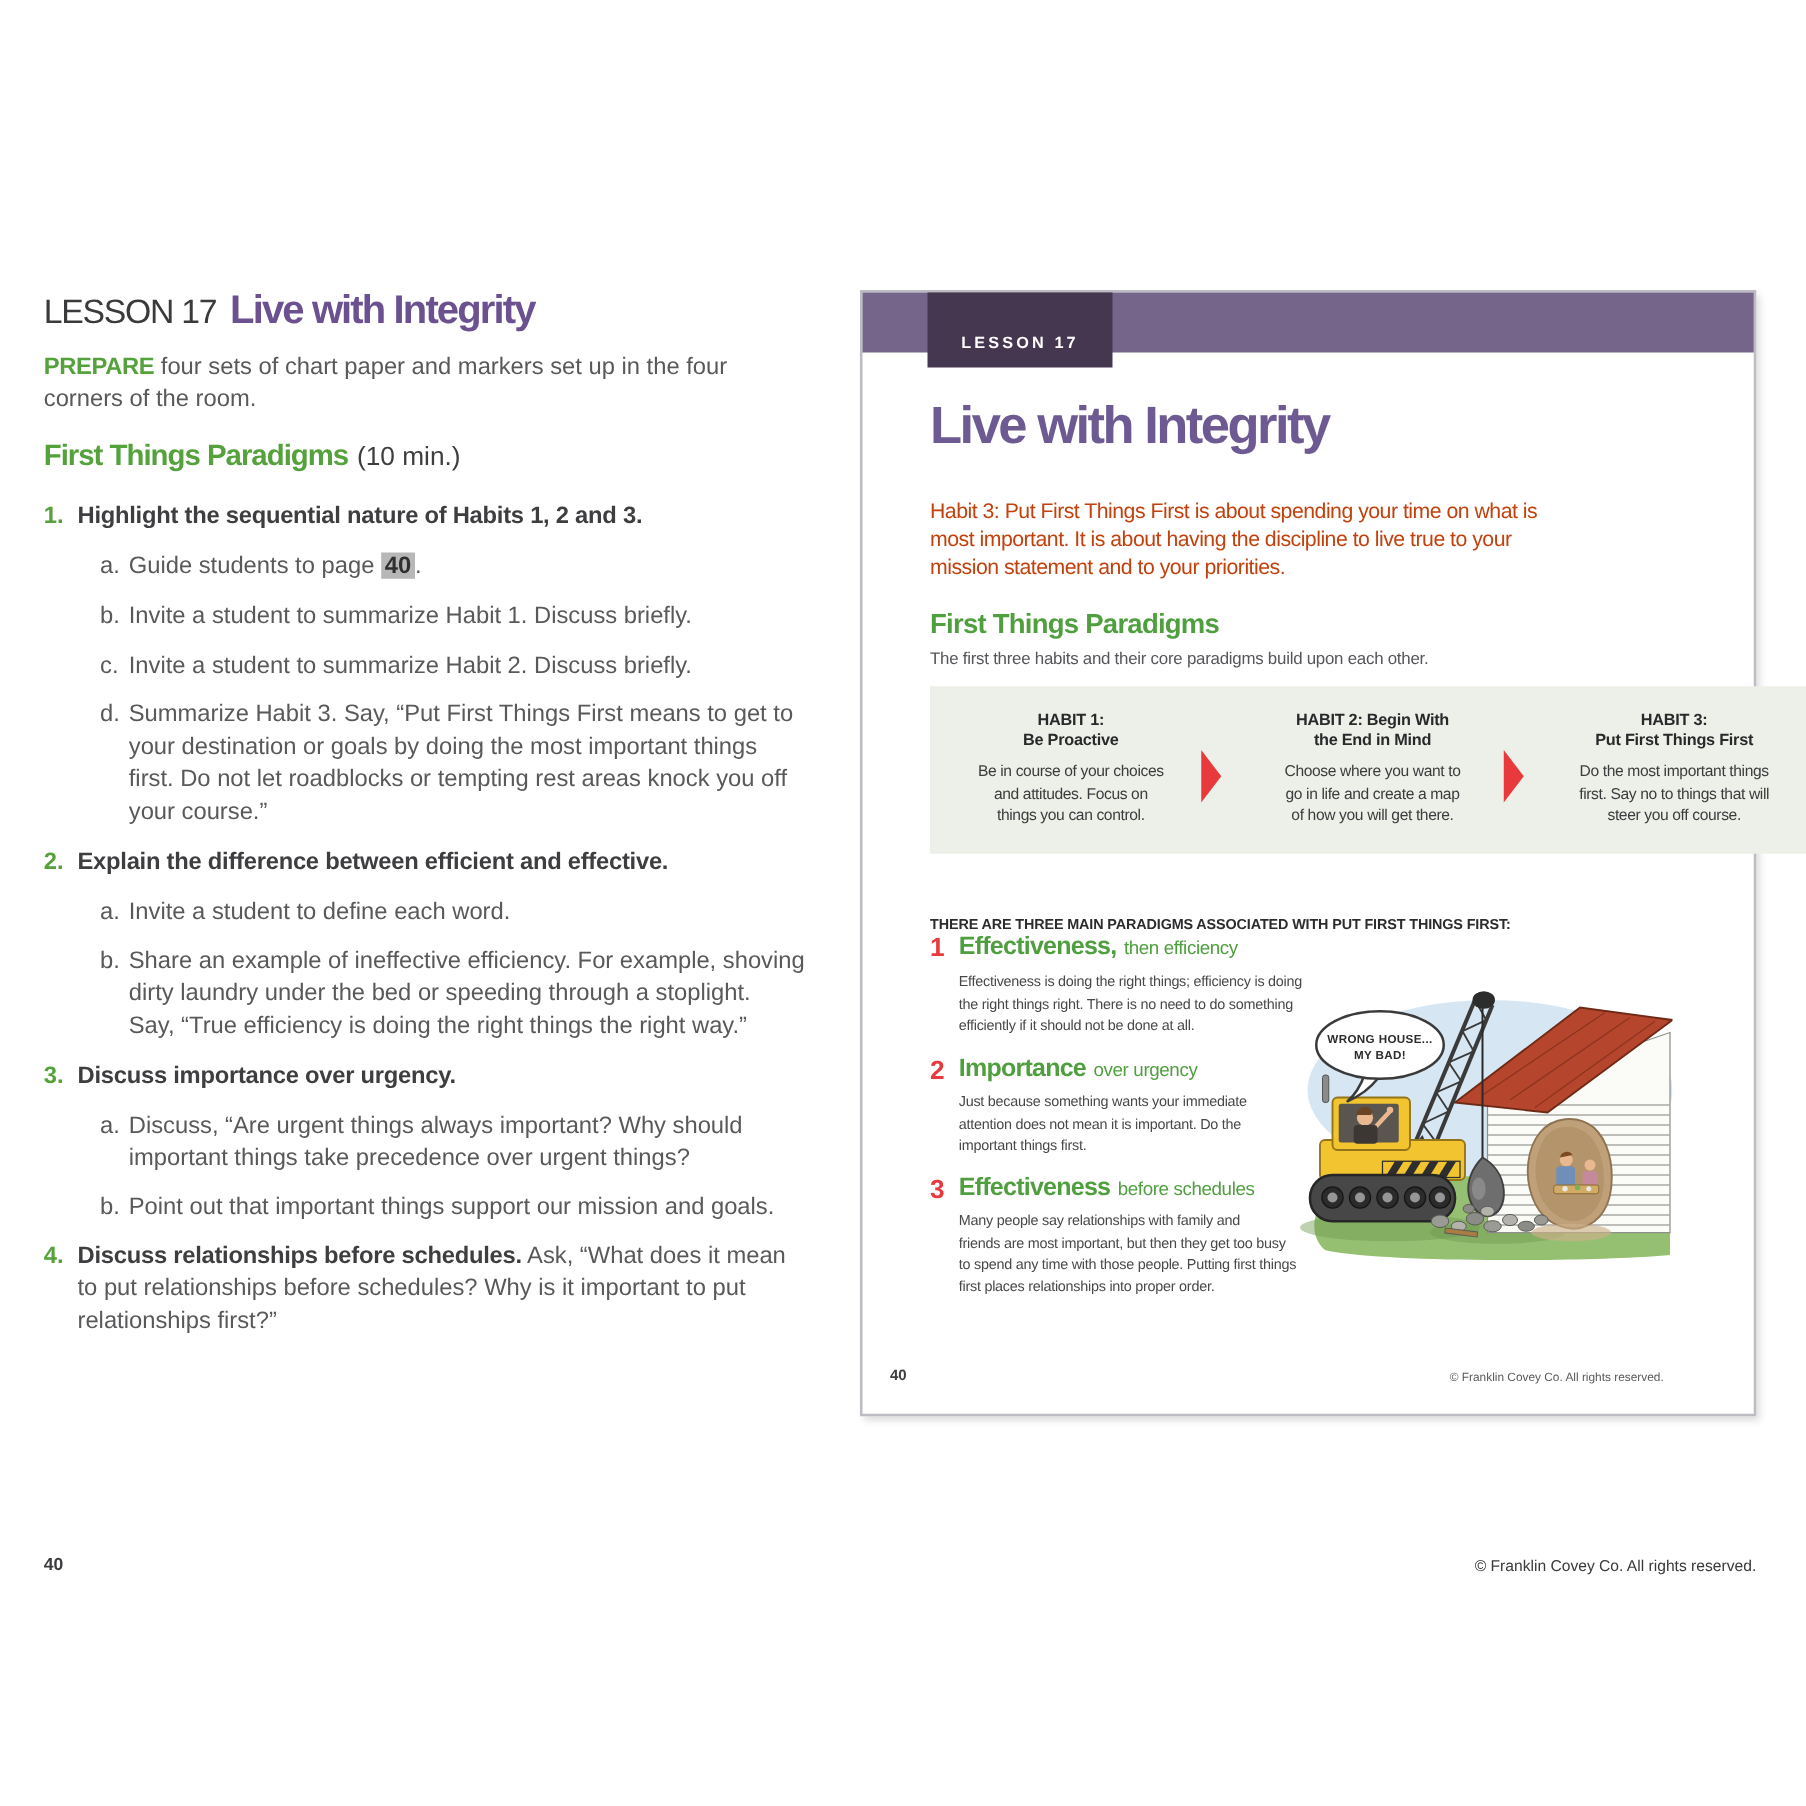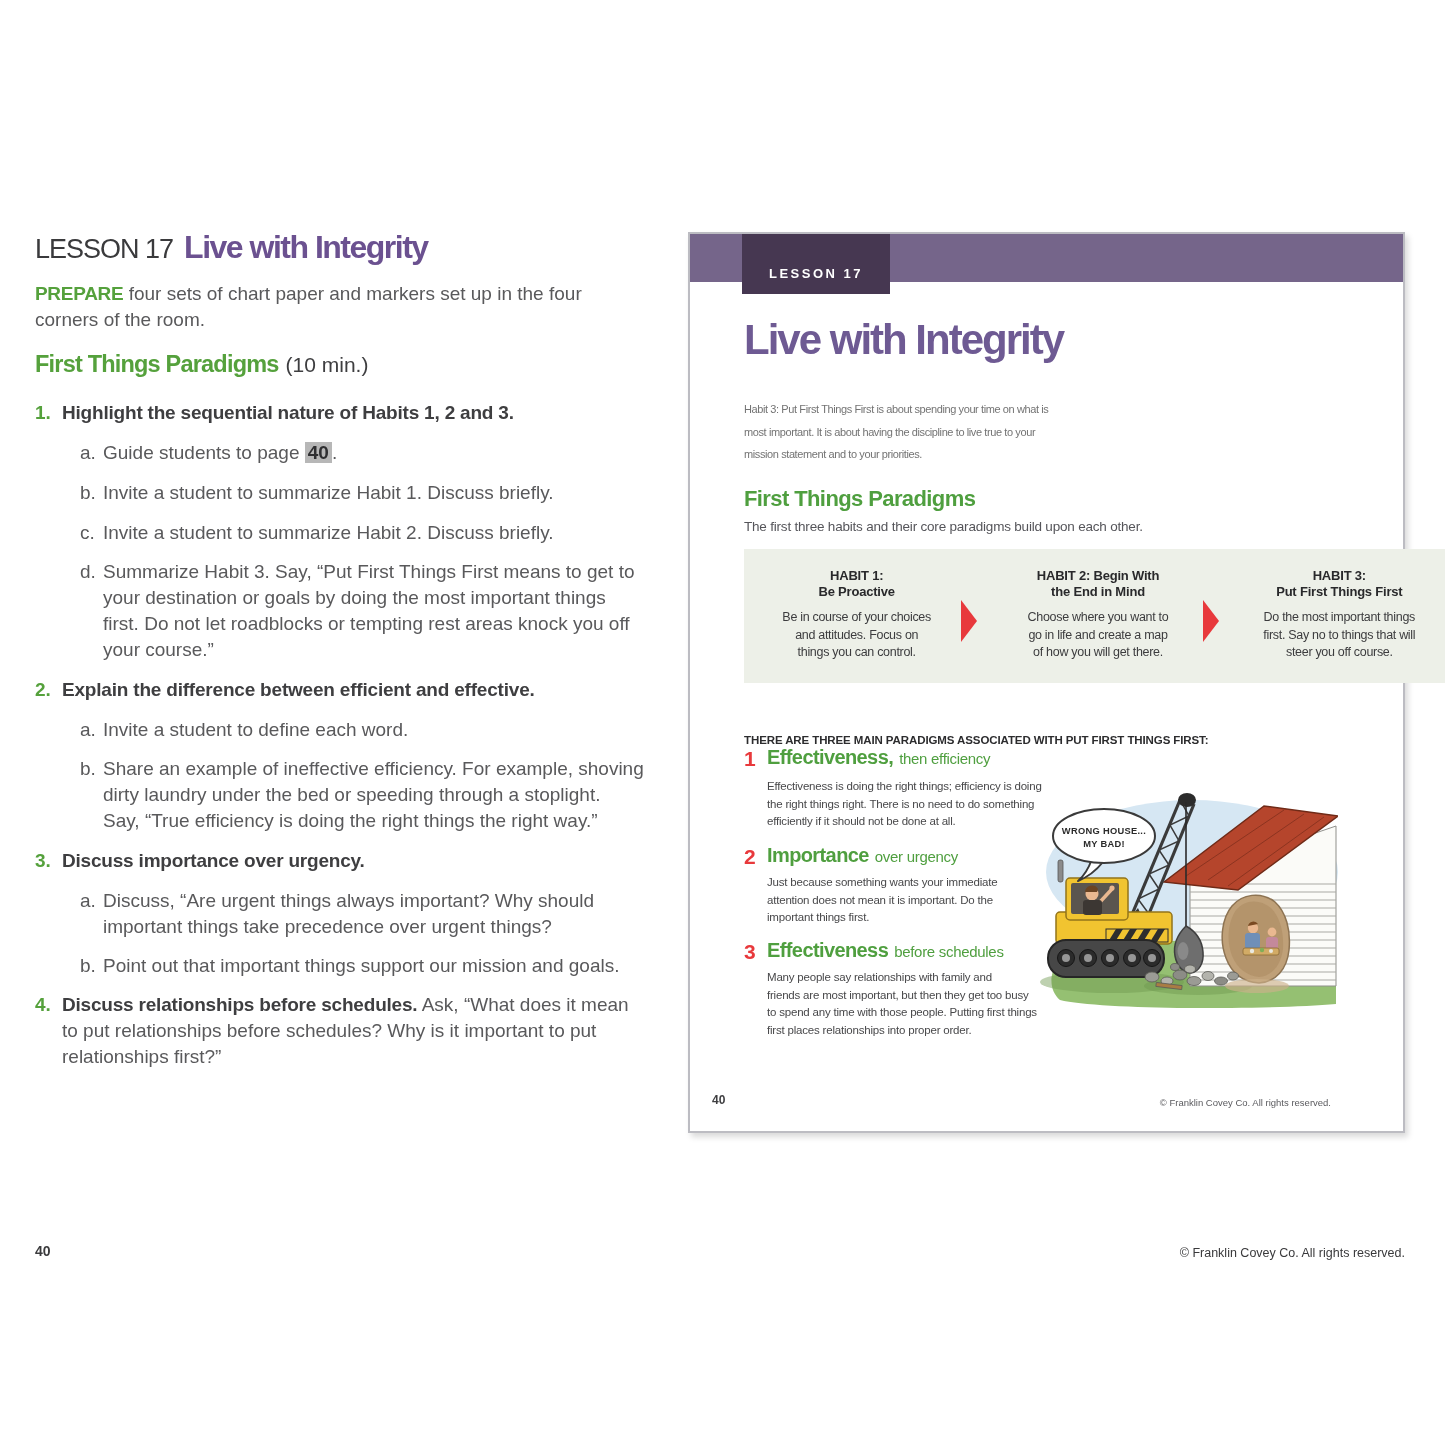--- a/index.html
+++ b/index.html
@@ -34,22 +34,22 @@
 
   
   .doc{position:absolute;left:688px;top:232px;width:717px;height:901px;background:#ffffff;
        border:2px solid #bcbcc2;box-sizing:border-box;box-shadow:3px 4px 6px rgba(0,0,0,0.15);}
   .doc-band{position:absolute;left:0;top:0;width:100%;height:48px;background:#75658a;}
   .doc-tab{position:absolute;left:52px;top:0;width:148px;height:60px;background:#463751;
            display:flex;align-items:flex-end;justify-content:center;padding-bottom:13px;
            box-sizing:border-box;color:#ffffff;font-size:13px;font-weight:bold;letter-spacing:2.5px;}
   .doc-title{position:absolute;left:54px;top:82px;font-size:42px;font-weight:bold;
              letter-spacing:-2px;color:#6e5a93;}
-  .doc-intro{position:absolute;left:54px;top:164px;font-size:11px;letter-spacing:-0.4px;
-             line-height:22.5px;color:#737373;}
+  .doc-intro{position:absolute;left:54px;top:164px;font-size:17px;letter-spacing:-0.4px;
+             line-height:22.5px;color:#c2410c;}
   .doc-h2{position:absolute;left:54px;top:252px;font-size:22px;font-weight:bold;
           letter-spacing:-0.6px;color:#4f9f3f;}
   .doc-sub{position:absolute;left:54px;top:285px;font-size:13.5px;color:#55555a;letter-spacing:-0.2px;}
 
   .habit-box{position:absolute;left:54px;top:315px;width:708px;height:134px;background:#edf0e8;
              display:flex;align-items:flex-start;padding:19px 8px 0 8px;box-sizing:border-box;}
   .habit-col{flex:1;text-align:center;}
   .habit-title span{display:block;font-size:13px;font-weight:bold;line-height:16px;
                     letter-spacing:-0.2px;color:#29292b;}
   .habit-body{margin-top:9px;font-size:12.5px;line-height:17.5px;letter-spacing:-0.3px;color:#3c3c3e;}

